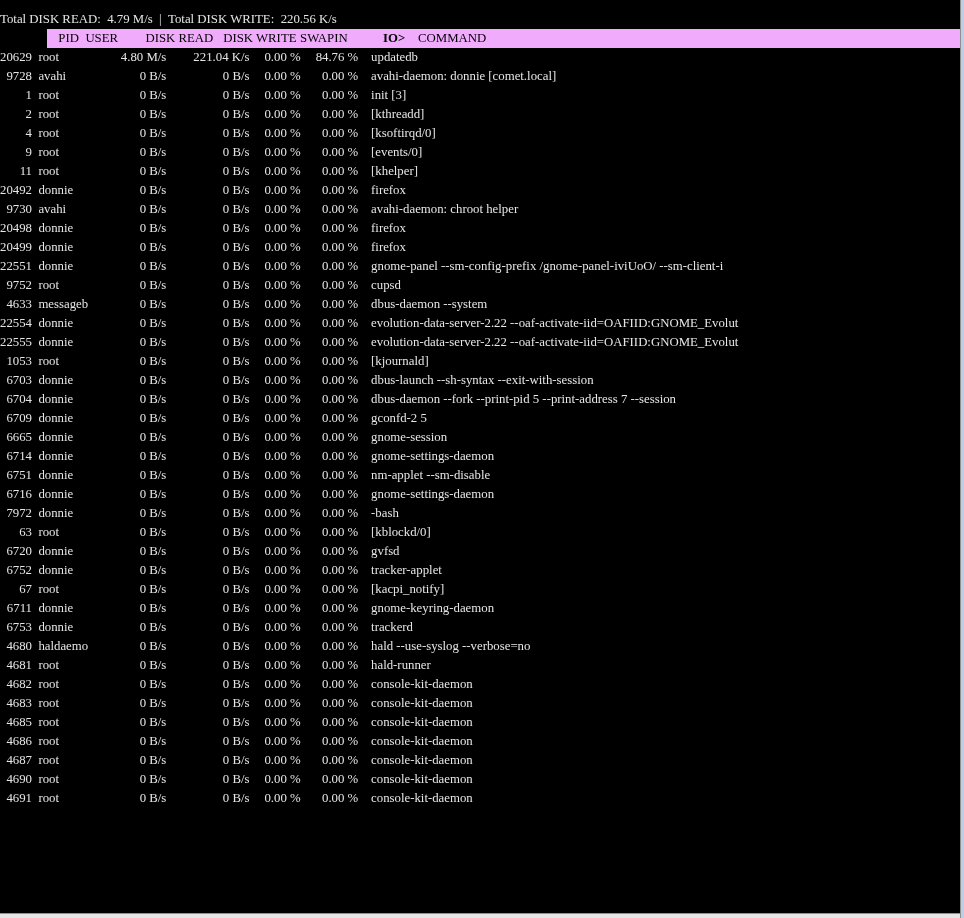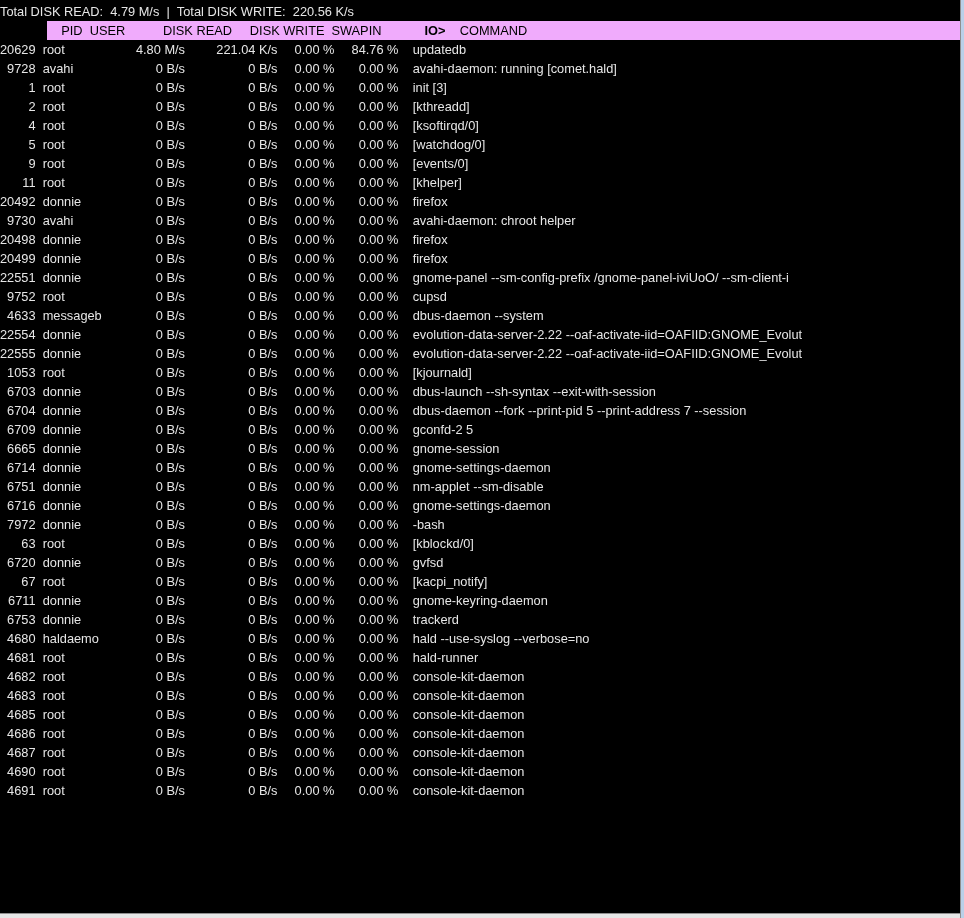--- a/index.html
+++ b/index.html
@@ -1,21 +1,21 @@
 <!DOCTYPE html>
 <html><head>
 <meta charset="utf-8">
 <style>
   * { margin:0; padding:0; box-sizing:border-box; }
   html,body { width:964px; height:918px; overflow:hidden; background:#000; }
   .terminal {
     position:relative; width:964px; height:918px; background:#000;
-    font-family:Liberation Sans, sans-serif;
+    font-family:Liberation Serif, serif;
     font-size:12.8px; line-height:19px; color:#e6e6e6;
-    padding-top:2px;
+    padding-top:10px;
   }
   .line { height:19px; white-space:pre; overflow:hidden; width:958px; }
   .cell { display:inline-block; vertical-align:top; white-space:pre; }
   .c-pid    { width:5ch;  text-align:right; }
   .c-user   { width:8ch;  margin-left:1ch; text-align:left; }
   .c-read   { width:12ch; text-align:right; }
   .c-write  { width:13ch; text-align:right; }
   .c-swapin { width:8ch;  text-align:right; }
   .c-io     { width:9ch;  text-align:right; }
   .c-cmd    { margin-left:2ch; text-align:left; }
@@ -37,30 +37,29 @@
 
 <div class="terminal">
 
   <div class="line totals-bar"><span>Total DISK READ:</span><span>4.79 M/s</span><span>|</span><span>Total DISK WRITE:</span><span>220.56 K/s</span></div>
 
   <div class="line header-row"><span class="cell c-pid">PID</span><span class="cell c-user">USER</span><span class="cell c-read">DISK READ</span><span class="cell c-write">DISK WRITE</span><span class="cell c-swapin">SWAPIN</span><span class="cell c-io bold">IO&gt;</span><span class="cell c-cmd">COMMAND</span></div>
 
   <div id="rows">
   <div class="line"><span class="cell c-pid">20629</span><span class="cell c-user">root</span><span class="cell c-read">4.80 M/s</span><span class="cell c-write">221.04 K/s</span><span class="cell c-swapin">0.00 %</span><span class="cell c-io">84.76 %</span><span class="cell c-cmd">updatedb</span></div>
 
-  <div class="line"><span class="cell c-pid">9728</span><span class="cell c-user">avahi</span><span class="cell c-read">0 B/s</span><span class="cell c-write">0 B/s</span><span class="cell c-swapin">0.00 %</span><span class="cell c-io">0.00 %</span><span class="cell c-cmd">avahi-daemon: running [comet.hald]</span></div>
+  <div class="line"><span class="cell c-pid">9728</span><span class="cell c-user">avahi</span><span class="cell c-read">0 B/s</span><span class="cell c-write">0 B/s</span><span class="cell c-swapin">0.00 %</span><span class="cell c-io">0.00 %</span><span class="cell c-cmd">avahi-daemon: donnie [comet.local]</span></div>
 
   <div class="line"><span class="cell c-pid">1</span><span class="cell c-user">root</span><span class="cell c-read">0 B/s</span><span class="cell c-write">0 B/s</span><span class="cell c-swapin">0.00 %</span><span class="cell c-io">0.00 %</span><span class="cell c-cmd">init [3]</span></div>
 
   <div class="line"><span class="cell c-pid">2</span><span class="cell c-user">root</span><span class="cell c-read">0 B/s</span><span class="cell c-write">0 B/s</span><span class="cell c-swapin">0.00 %</span><span class="cell c-io">0.00 %</span><span class="cell c-cmd">[kthreadd]</span></div>
 
 
   <div class="line"><span class="cell c-pid">4</span><span class="cell c-user">root</span><span class="cell c-read">0 B/s</span><span class="cell c-write">0 B/s</span><span class="cell c-swapin">0.00 %</span><span class="cell c-io">0.00 %</span><span class="cell c-cmd">[ksoftirqd/0]</span></div>
 
-  <div class="line"><span class="cell c-pid">5</span><span class="cell c-user">root</span><span class="cell c-read">0 B/s</span><span class="cell c-write">0 B/s</span><span class="cell c-swapin">0.00 %</span><span class="cell c-io">0.00 %</span><span class="cell c-cmd">[watchdog/0]</span></div>
 
   <div class="line"><span class="cell c-pid">9</span><span class="cell c-user">root</span><span class="cell c-read">0 B/s</span><span class="cell c-write">0 B/s</span><span class="cell c-swapin">0.00 %</span><span class="cell c-io">0.00 %</span><span class="cell c-cmd">[events/0]</span></div>
 
   <div class="line"><span class="cell c-pid">11</span><span class="cell c-user">root</span><span class="cell c-read">0 B/s</span><span class="cell c-write">0 B/s</span><span class="cell c-swapin">0.00 %</span><span class="cell c-io">0.00 %</span><span class="cell c-cmd">[khelper]</span></div>
 
   <div class="line"><span class="cell c-pid">20492</span><span class="cell c-user">donnie</span><span class="cell c-read">0 B/s</span><span class="cell c-write">0 B/s</span><span class="cell c-swapin">0.00 %</span><span class="cell c-io">0.00 %</span><span class="cell c-cmd">firefox</span></div>
 
   <div class="line"><span class="cell c-pid">9730</span><span class="cell c-user">avahi</span><span class="cell c-read">0 B/s</span><span class="cell c-write">0 B/s</span><span class="cell c-swapin">0.00 %</span><span class="cell c-io">0.00 %</span><span class="cell c-cmd">avahi-daemon: chroot helper</span></div>
 
   <div class="line"><span class="cell c-pid">20498</span><span class="cell c-user">donnie</span><span class="cell c-read">0 B/s</span><span class="cell c-write">0 B/s</span><span class="cell c-swapin">0.00 %</span><span class="cell c-io">0.00 %</span><span class="cell c-cmd">firefox</span></div>
@@ -93,20 +92,21 @@
   <div class="line"><span class="cell c-pid">6751</span><span class="cell c-user">donnie</span><span class="cell c-read">0 B/s</span><span class="cell c-write">0 B/s</span><span class="cell c-swapin">0.00 %</span><span class="cell c-io">0.00 %</span><span class="cell c-cmd">nm-applet --sm-disable</span></div>
 
   <div class="line"><span class="cell c-pid">6716</span><span class="cell c-user">donnie</span><span class="cell c-read">0 B/s</span><span class="cell c-write">0 B/s</span><span class="cell c-swapin">0.00 %</span><span class="cell c-io">0.00 %</span><span class="cell c-cmd">gnome-settings-daemon</span></div>
 
   <div class="line"><span class="cell c-pid">7972</span><span class="cell c-user">donnie</span><span class="cell c-read">0 B/s</span><span class="cell c-write">0 B/s</span><span class="cell c-swapin">0.00 %</span><span class="cell c-io">0.00 %</span><span class="cell c-cmd">-bash</span></div>
 
   <div class="line"><span class="cell c-pid">63</span><span class="cell c-user">root</span><span class="cell c-read">0 B/s</span><span class="cell c-write">0 B/s</span><span class="cell c-swapin">0.00 %</span><span class="cell c-io">0.00 %</span><span class="cell c-cmd">[kblockd/0]</span></div>
 
   <div class="line"><span class="cell c-pid">6720</span><span class="cell c-user">donnie</span><span class="cell c-read">0 B/s</span><span class="cell c-write">0 B/s</span><span class="cell c-swapin">0.00 %</span><span class="cell c-io">0.00 %</span><span class="cell c-cmd">gvfsd</span></div>
 
+  <div class="line"><span class="cell c-pid">6752</span><span class="cell c-user">donnie</span><span class="cell c-read">0 B/s</span><span class="cell c-write">0 B/s</span><span class="cell c-swapin">0.00 %</span><span class="cell c-io">0.00 %</span><span class="cell c-cmd">tracker-applet</span></div>
 
 
   <div class="line"><span class="cell c-pid">67</span><span class="cell c-user">root</span><span class="cell c-read">0 B/s</span><span class="cell c-write">0 B/s</span><span class="cell c-swapin">0.00 %</span><span class="cell c-io">0.00 %</span><span class="cell c-cmd">[kacpi_notify]</span></div>
 
   <div class="line"><span class="cell c-pid">6711</span><span class="cell c-user">donnie</span><span class="cell c-read">0 B/s</span><span class="cell c-write">0 B/s</span><span class="cell c-swapin">0.00 %</span><span class="cell c-io">0.00 %</span><span class="cell c-cmd">gnome-keyring-daemon</span></div>
 
   <div class="line"><span class="cell c-pid">6753</span><span class="cell c-user">donnie</span><span class="cell c-read">0 B/s</span><span class="cell c-write">0 B/s</span><span class="cell c-swapin">0.00 %</span><span class="cell c-io">0.00 %</span><span class="cell c-cmd">trackerd</span></div>
 
   <div class="line"><span class="cell c-pid">4680</span><span class="cell c-user">haldaemo</span><span class="cell c-read">0 B/s</span><span class="cell c-write">0 B/s</span><span class="cell c-swapin">0.00 %</span><span class="cell c-io">0.00 %</span><span class="cell c-cmd">hald --use-syslog --verbose=no</span></div>
 

